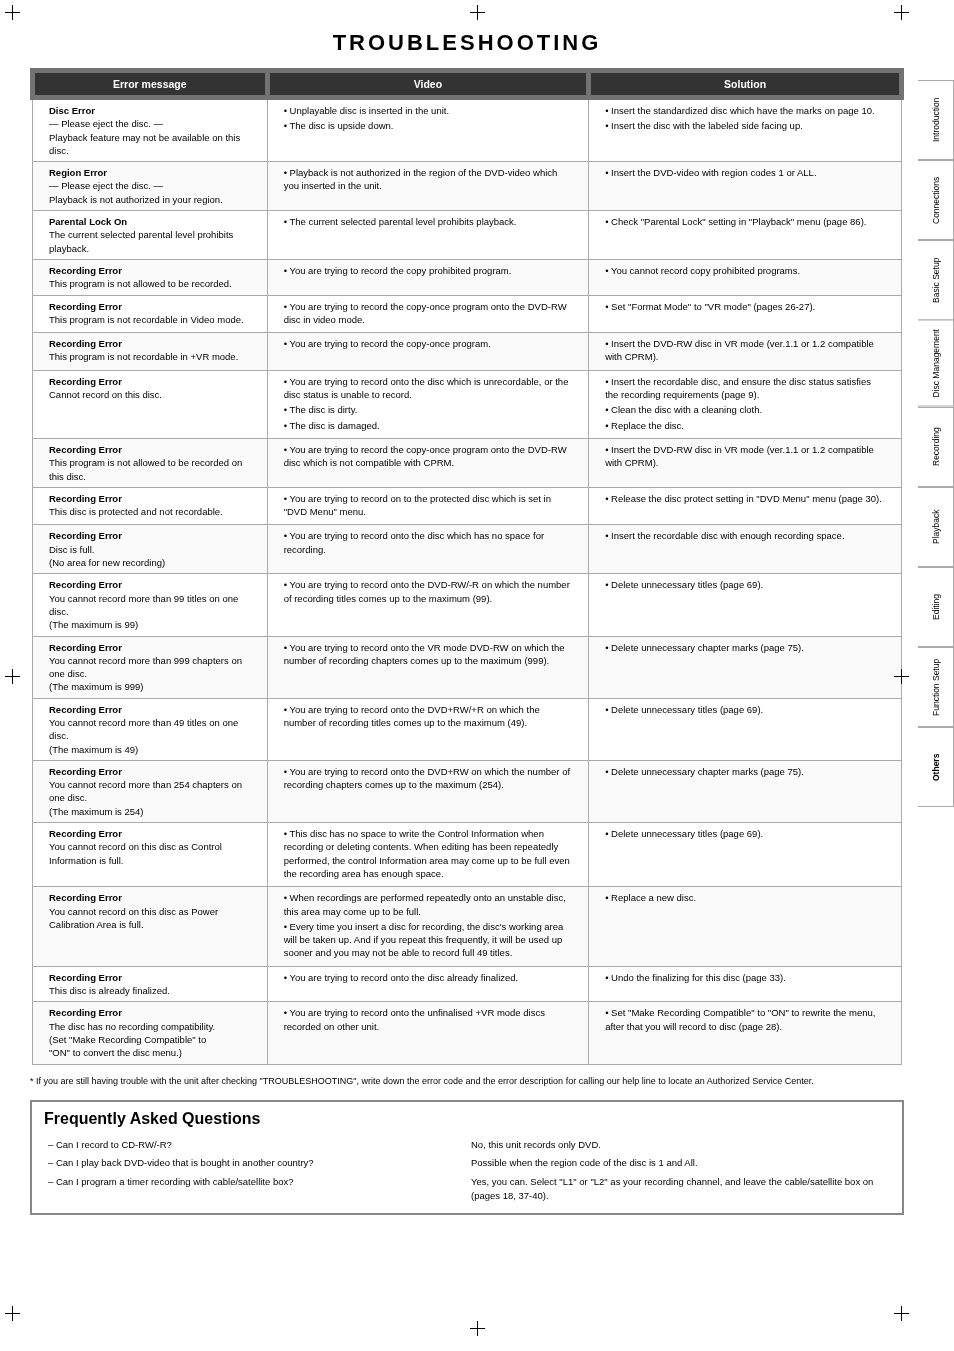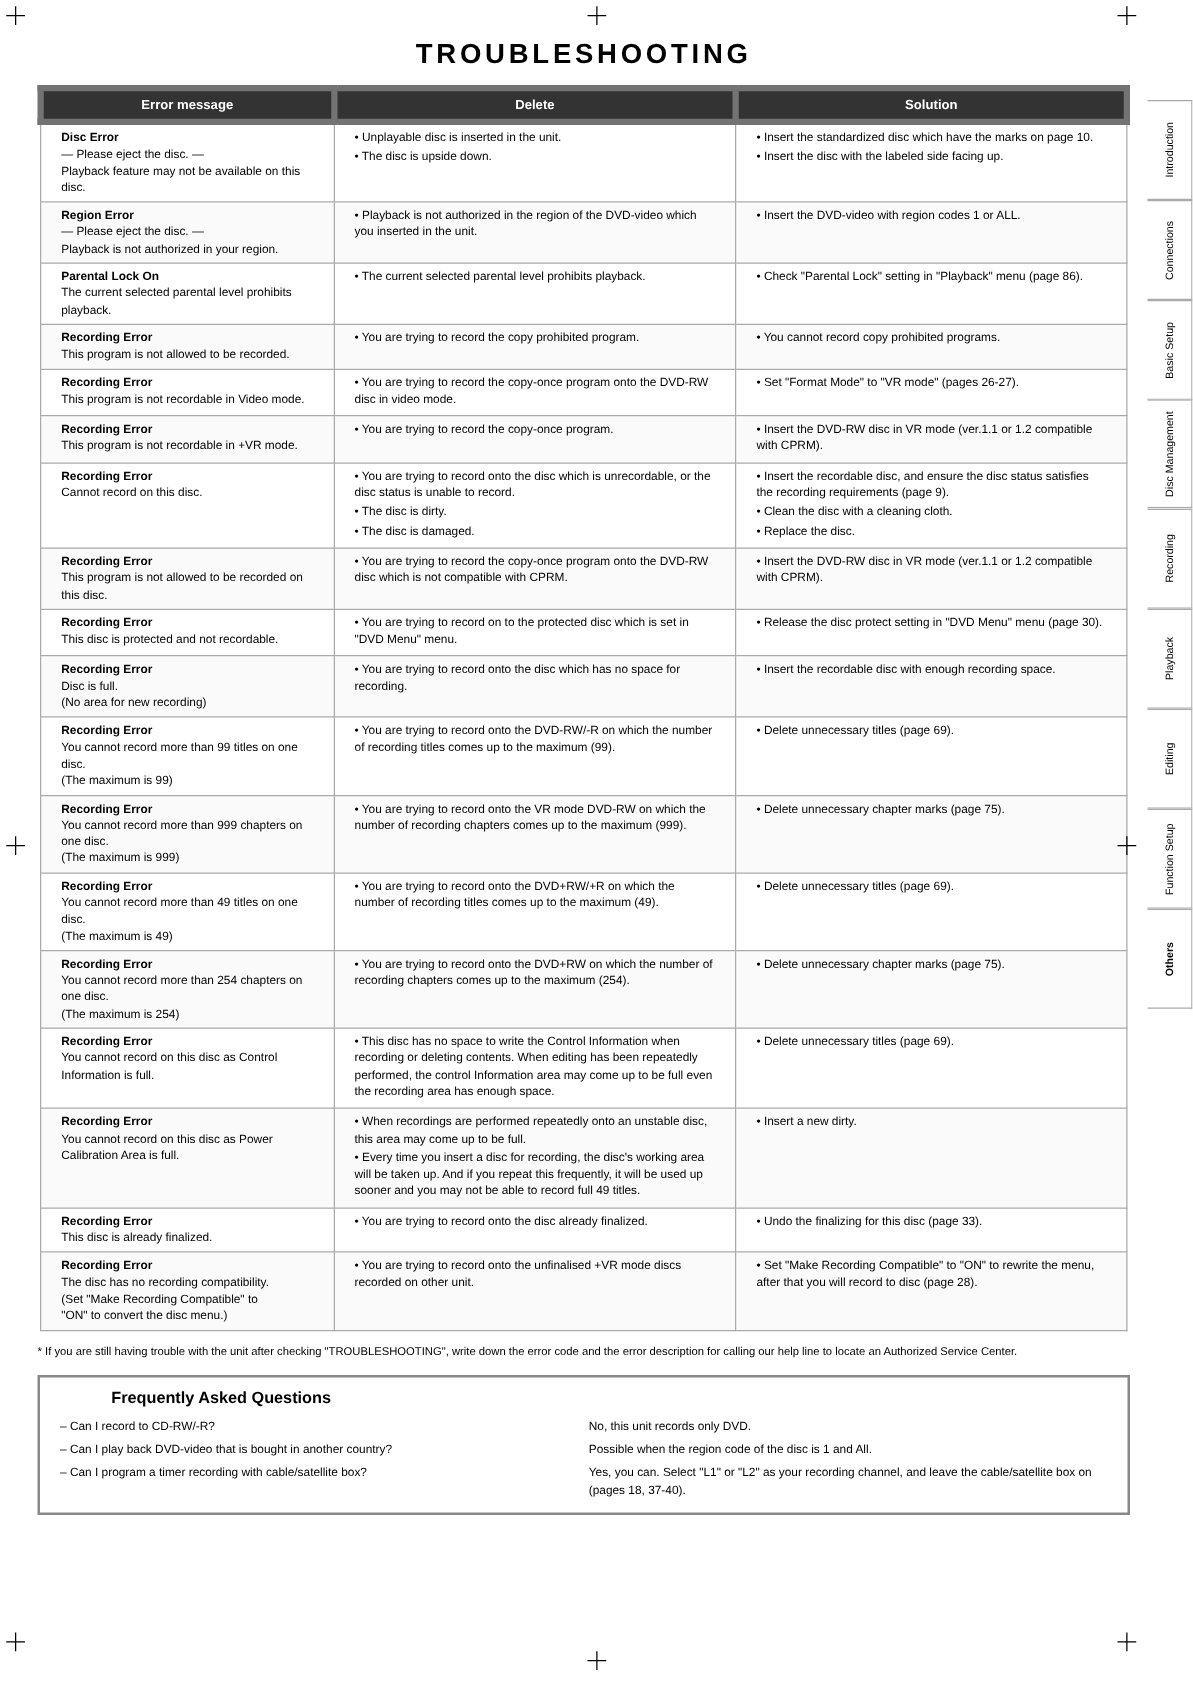--- a/index.html
+++ b/index.html
@@ -61,24 +61,23 @@
       margin-top: 6px;
       margin-bottom: 12px;
       line-height: 1.5;
     }
     .faq-section {
       border: 2px solid #888;
       padding: 8px 12px;
       margin-bottom: 10px;
     }
     .faq-title {
-      font-size: 13px;
+      font-size: 16px;
       font-weight: bold;
       margin-bottom: 8px;
-      margin-left: 45px;
     }
     .faq-table {
       width: 100%;
       font-size: 9.5px;
       border-collapse: collapse;
     }
     .faq-table td {
       padding: 2px 4px;
       vertical-align: top;
       line-height: 1.5;
@@ -254,21 +253,21 @@
     <div class="side-tab">Function Setup</div>
     <div class="side-tab active">Others</div>
   </div>
 
   <h1 class="page-title">TROUBLESHOOTING</h1>
 
   <table class="main-table">
     <thead>
       <tr>
         <th class="error-col">Error message</th>
-        <th class="cause-col">Delete</th>
+        <th class="cause-col">Video</th>
         <th class="solution-col">Solution</th>
       </tr>
     </thead>
     <tbody id="table-body">
     <tr>
           <td class="error-col"><span class="error-title">Disc Error</span><span>— Please eject the disc. —</span><br><span>Playback feature may not be available on this disc.</span><br></td>
           <td class="cause-col">
             <p style="margin-bottom: 2px;">• Unplayable disc is inserted in the unit.</p>
             <p style="margin-bottom: 2px;">• The disc is upside down.</p>
           </td>
@@ -407,21 +406,21 @@
             <p style="margin-bottom: 2px;">• Delete unnecessary titles (page 69).</p>
           </td>
         </tr>
         <tr>
           <td class="error-col"><span class="error-title">Recording Error</span><span>You cannot record on this disc as Power Calibration Area is full.</span><br></td>
           <td class="cause-col">
             <p style="margin-bottom: 2px;">• When recordings are performed repeatedly onto an unstable disc, this area may come up to be full.</p>
             <p style="margin-bottom: 2px;">• Every time you insert a disc for recording, the disc's working area will be taken up. And if you repeat this frequently, it will be used up sooner and you may not be able to record full 49 titles.</p>
           </td>
           <td class="solution-col">
-            <p style="margin-bottom: 2px;">• Insert a new dirty.</p>
+            <p style="margin-bottom: 2px;">• Replace a new disc.</p>
           </td>
         </tr>
         <tr>
           <td class="error-col"><span class="error-title">Recording Error</span><span>This disc is already finalized.</span><br></td>
           <td class="cause-col">
             <p style="margin-bottom: 2px;">• You are trying to record onto the disc already finalized.</p>
           </td>
           <td class="solution-col">
             <p style="margin-bottom: 2px;">• Undo the finalizing for this disc (page 33).</p>
           </td>

